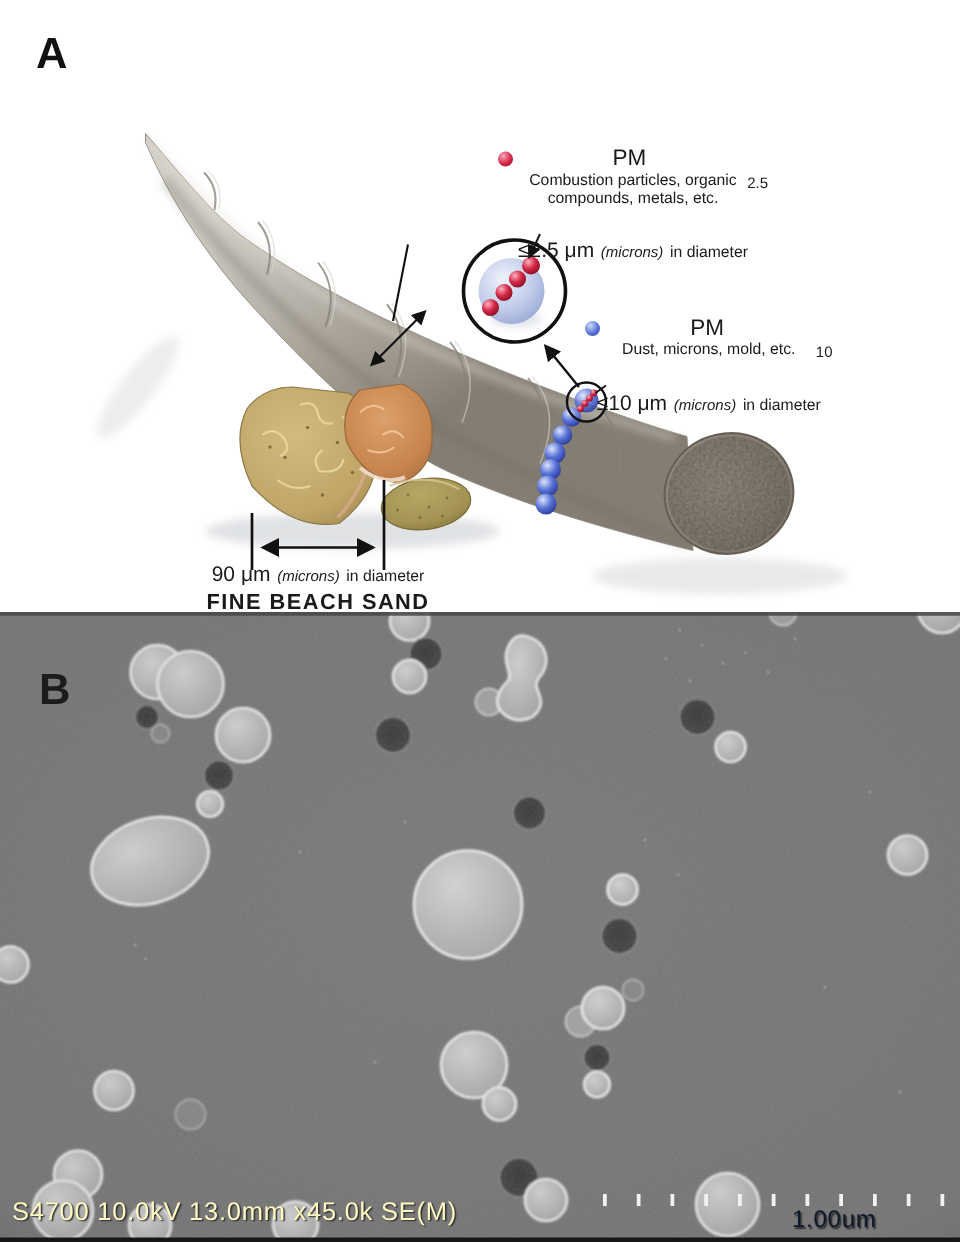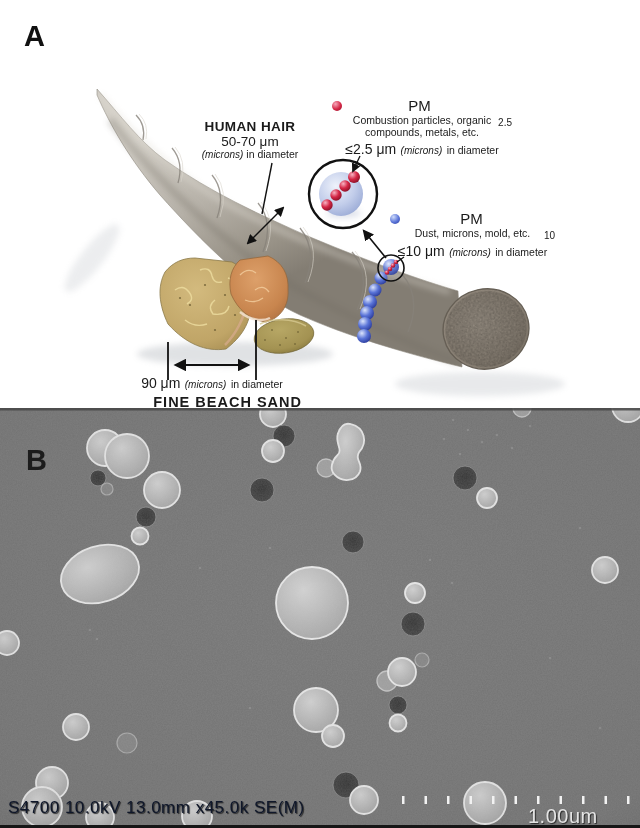--- a/index.html
+++ b/index.html
@@ -19,34 +19,34 @@
   .t-big{font-size:14px;}
   .pmtitle{display:flex;align-items:center;justify-content:space-between;gap:5px;font-size:15px;}
   .pmdot{display:inline-block;width:10px;height:10px;border-radius:50%;}
   .pmdot.red{background:radial-gradient(circle at 35% 30%, #f6a8ba, #d42645 55%, #8e1028);}
   .pmdot.blue{background:radial-gradient(circle at 35% 30%, #cfdcfa, #5a74d8 55%, #283a98);}
   .subscr{font-size:10px;position:relative;top:16px;margin-left:1px;}
   #hair-block{left:172px;top:119px;width:156px;}
   #pm25-block{left:332px;top:98px;width:180px;}
   #pm10-block{left:390px;top:211px;width:165px;}
   #sand-block{left:122px;top:374px;width:180px;}
-  #sand-title{font-weight:bold;font-size:14.5px;letter-spacing:1px;margin-top:2px;text-align:right;}
-  .sizeline{margin-top:2px;}
+  #sand-title{font-weight:bold;font-size:14.5px;letter-spacing:1px;margin-top:2px;}
+  .sizeline{margin-top:20px;}
   
   #panelB{position:absolute;left:0;top:408px;width:640px;height:420px;background:#767676;overflow:hidden;}
   #panelB svg{position:absolute;left:0;top:0;}
   .ps{fill:url(#sphG);stroke:#e9e9e9;stroke-width:1.8;}
   .ps.dim{fill:#a0a0a0;stroke:#c6c6c6;stroke-width:1.3;}
   .ph{fill:url(#holG);stroke:#909090;stroke-width:.8;}
   .pf{fill:#868686;stroke:#acacac;stroke-width:1.2;}
   .pd{fill:#9b9b9b;opacity:.55;}
   #scale-ticks rect{fill:#f2f2f2;}
-  #sem-meta{position:absolute;left:8px;top:390px;font-size:17px;color:#0f172a;
+  #sem-meta{position:absolute;left:8px;top:390px;font-size:17px;color:#fef9c3;
             text-shadow:1px 1px 1px #2a2a2a;letter-spacing:.5px;white-space:nowrap;}
-  #scale-label{position:absolute;left:528px;top:397px;font-size:20px;color:#e5e5e5;
+  #scale-label{position:absolute;left:528px;top:397px;font-size:16px;color:#0f172a;
                text-shadow:1px 1px 1px #2a2a2a;letter-spacing:.5px;}
 </style>
 </head>
 <body>
 
 <div id="stage">
 
   <div id="panelA">
     <svg width="640" height="408" viewBox="0 0 640 408">
       <defs>
@@ -224,25 +224,20 @@
         <circle cx="345" cy="186" r="5.7" fill="url(#redB)"></circle>
         <circle cx="336" cy="195" r="5.7" fill="url(#redB)"></circle>
         <circle cx="327" cy="205" r="5.7" fill="url(#redB)"></circle>
       </g>
 
       <path d="M 360,156 L 353,171" stroke="#111" stroke-width="1.3" fill="none" marker-end="url(#arw)"></path>
     </svg>
 
     <div id="a-label" class="panel-letter">A</div>
 
-    <div id="hair-block" class="ablock">
-      <div class="t-bold">HUMAN HAIR</div>
-      <div class="t-size">50-70 μm</div>
-      <div class="t-small"><span class="t-ital">(microns)</span> <span>in diameter</span></div>
-    </div>
 
     <div id="pm25-block" class="ablock">
       <div class="pmtitle">
         <span class="pmdot red"></span>
           <span>PM</span>
           <span class="subscr">2.5</span>
       </div>
       <div class="t-small">Combustion particles, organic</div>
       <div class="t-small">compounds, metals, etc.</div>
       <div class="sizeline"><span class="t-big">≤2.5 μm</span> <span class="t-ital">(microns)</span> <span class="t-small">in diameter</span></div>

